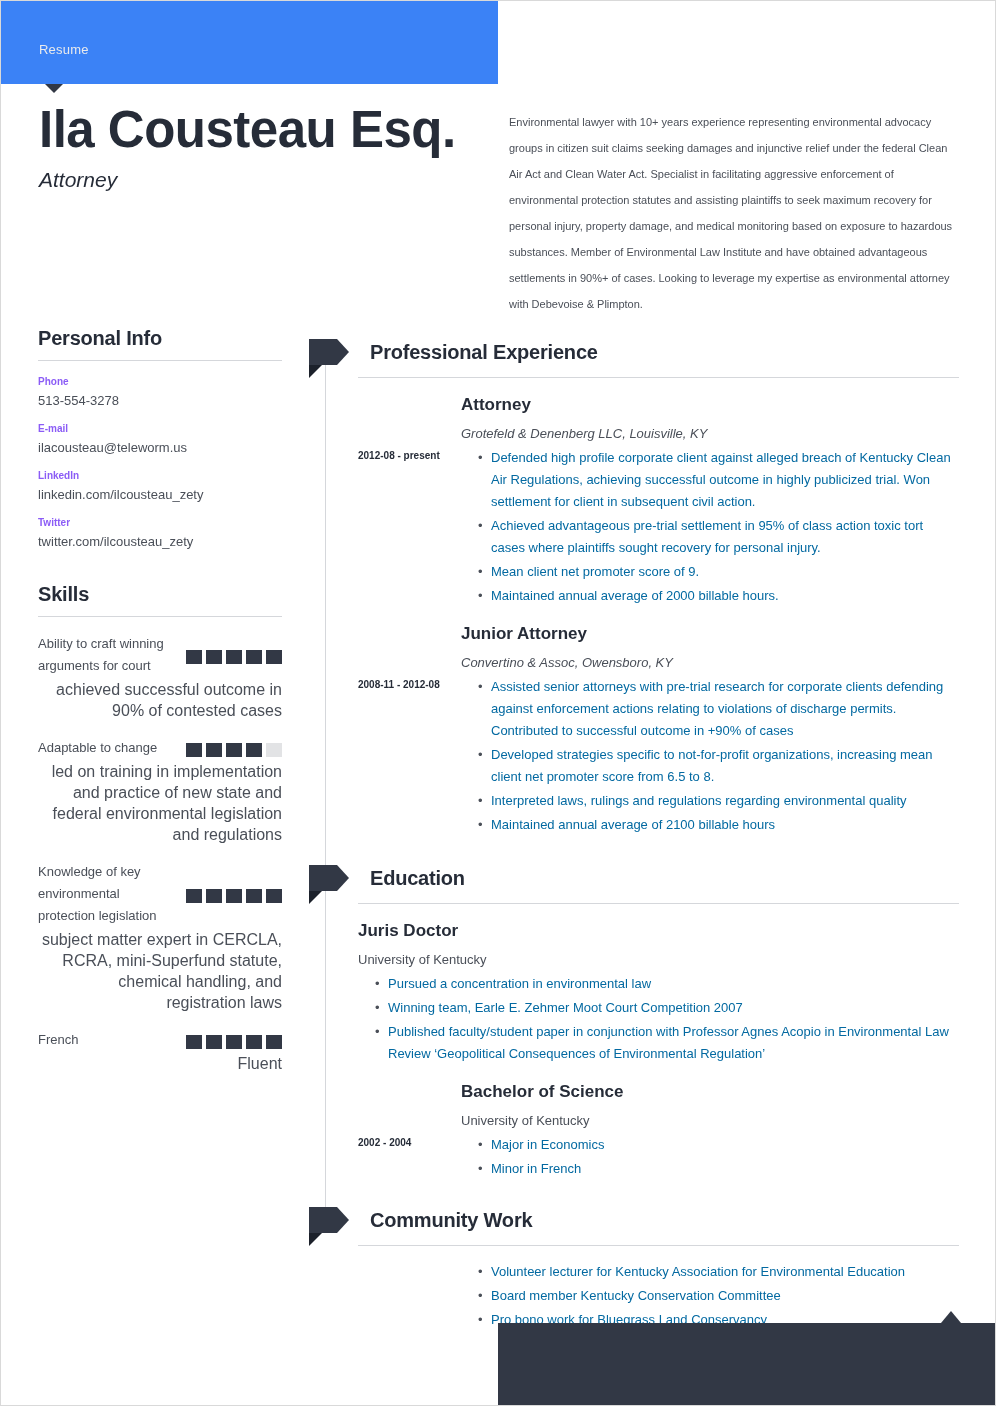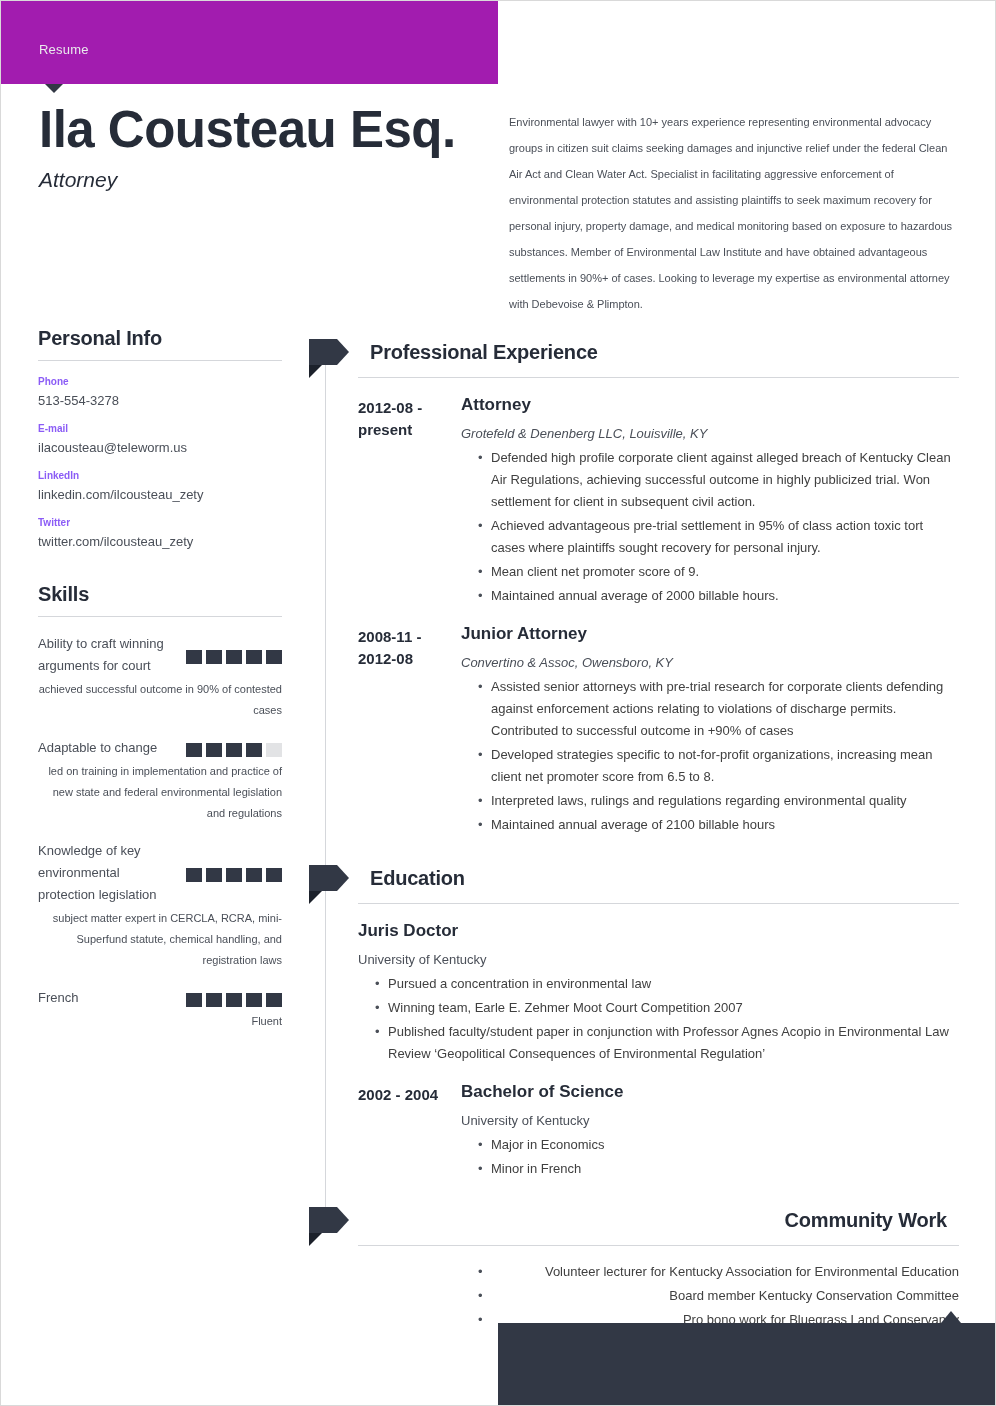--- a/index.html
+++ b/index.html
@@ -20,21 +20,21 @@
     border: 1px solid #d9d9d9;
     overflow: hidden;
   }
 
   
   .header-bar {
     position: absolute;
     left: 0; top: 0;
     width: 497px;
     height: 83px;
-    background: #a21caf;
+    background: #3b82f6;
   }
   .header-bar .resume-tag {
     position: absolute;
     left: 38px;
     top: 41px;
     font-size: 13px;
     color: #e9eaec;
     letter-spacing: 0.2px;
   }
   .header-notch {
@@ -154,21 +154,21 @@
     padding-top: 4px;
     flex-shrink: 0;
   }
   .dot {
     width: 16px;
     height: 14px;
     background: #e2e3e5;
   }
   .dot.on { background: #323845; }
   .skill-desc {
-    font-size: 11px;
+    font-size: 16px;
     color: #4a4f58;
     line-height: 21px;
     text-align: right;
     margin-top: 2px;
   }
 
   
   .right-col {
     position: absolute;
     left: 324px;
@@ -225,25 +225,26 @@
   }
 
   .entry {
     display: flex;
     margin-top: 16px;
     padding-left: 33px;
   }
   .entry-dates {
     width: 103px;
     flex-shrink: 0;
-    font-size: 15px;
+    font-size: 10px;
     font-weight: bold;
     color: #262c38;
     line-height: 22px;
     padding-top: 3px;
+    margin-top: 48px;
   }
   .entry-body { flex: 1; }
   .entry-title {
     font-size: 17px;
     font-weight: bold;
     color: #262c38;
     margin: 0;
     line-height: 22px;
   }
   .entry-sub {
@@ -253,34 +254,34 @@
     line-height: 19px;
   }
   .entry-sub.italic { font-style: italic; }
   ul.bullets {
     margin: 4px 0 0 0;
     padding-left: 17px;
     list-style: none;
   }
   ul.bullets li {
     font-size: 13px;
-    color: #404040;
+    color: #0369a1;
     line-height: 22px;
     position: relative;
     padding-left: 13px;
     margin-top: 2px;
   }
   ul.bullets li::before {
     content: "\2022";
     position: absolute;
     left: 0;
     top: 0;
     color: #4a4f58;
   }
-  .section.spaced { margin-top: 27px; text-align: right; }
+  .section.spaced { margin-top: 27px; }
   .section.spaced-lg { margin-top: 29px; }
   .bullets-only { padding-left: 33px; margin-top: 15px; }
   .bullets-only ul.bullets { padding-left: 120px; }
 </style>
 </head>
 <body>
 
 <div class="page">
 
   <div class="header-bar">

